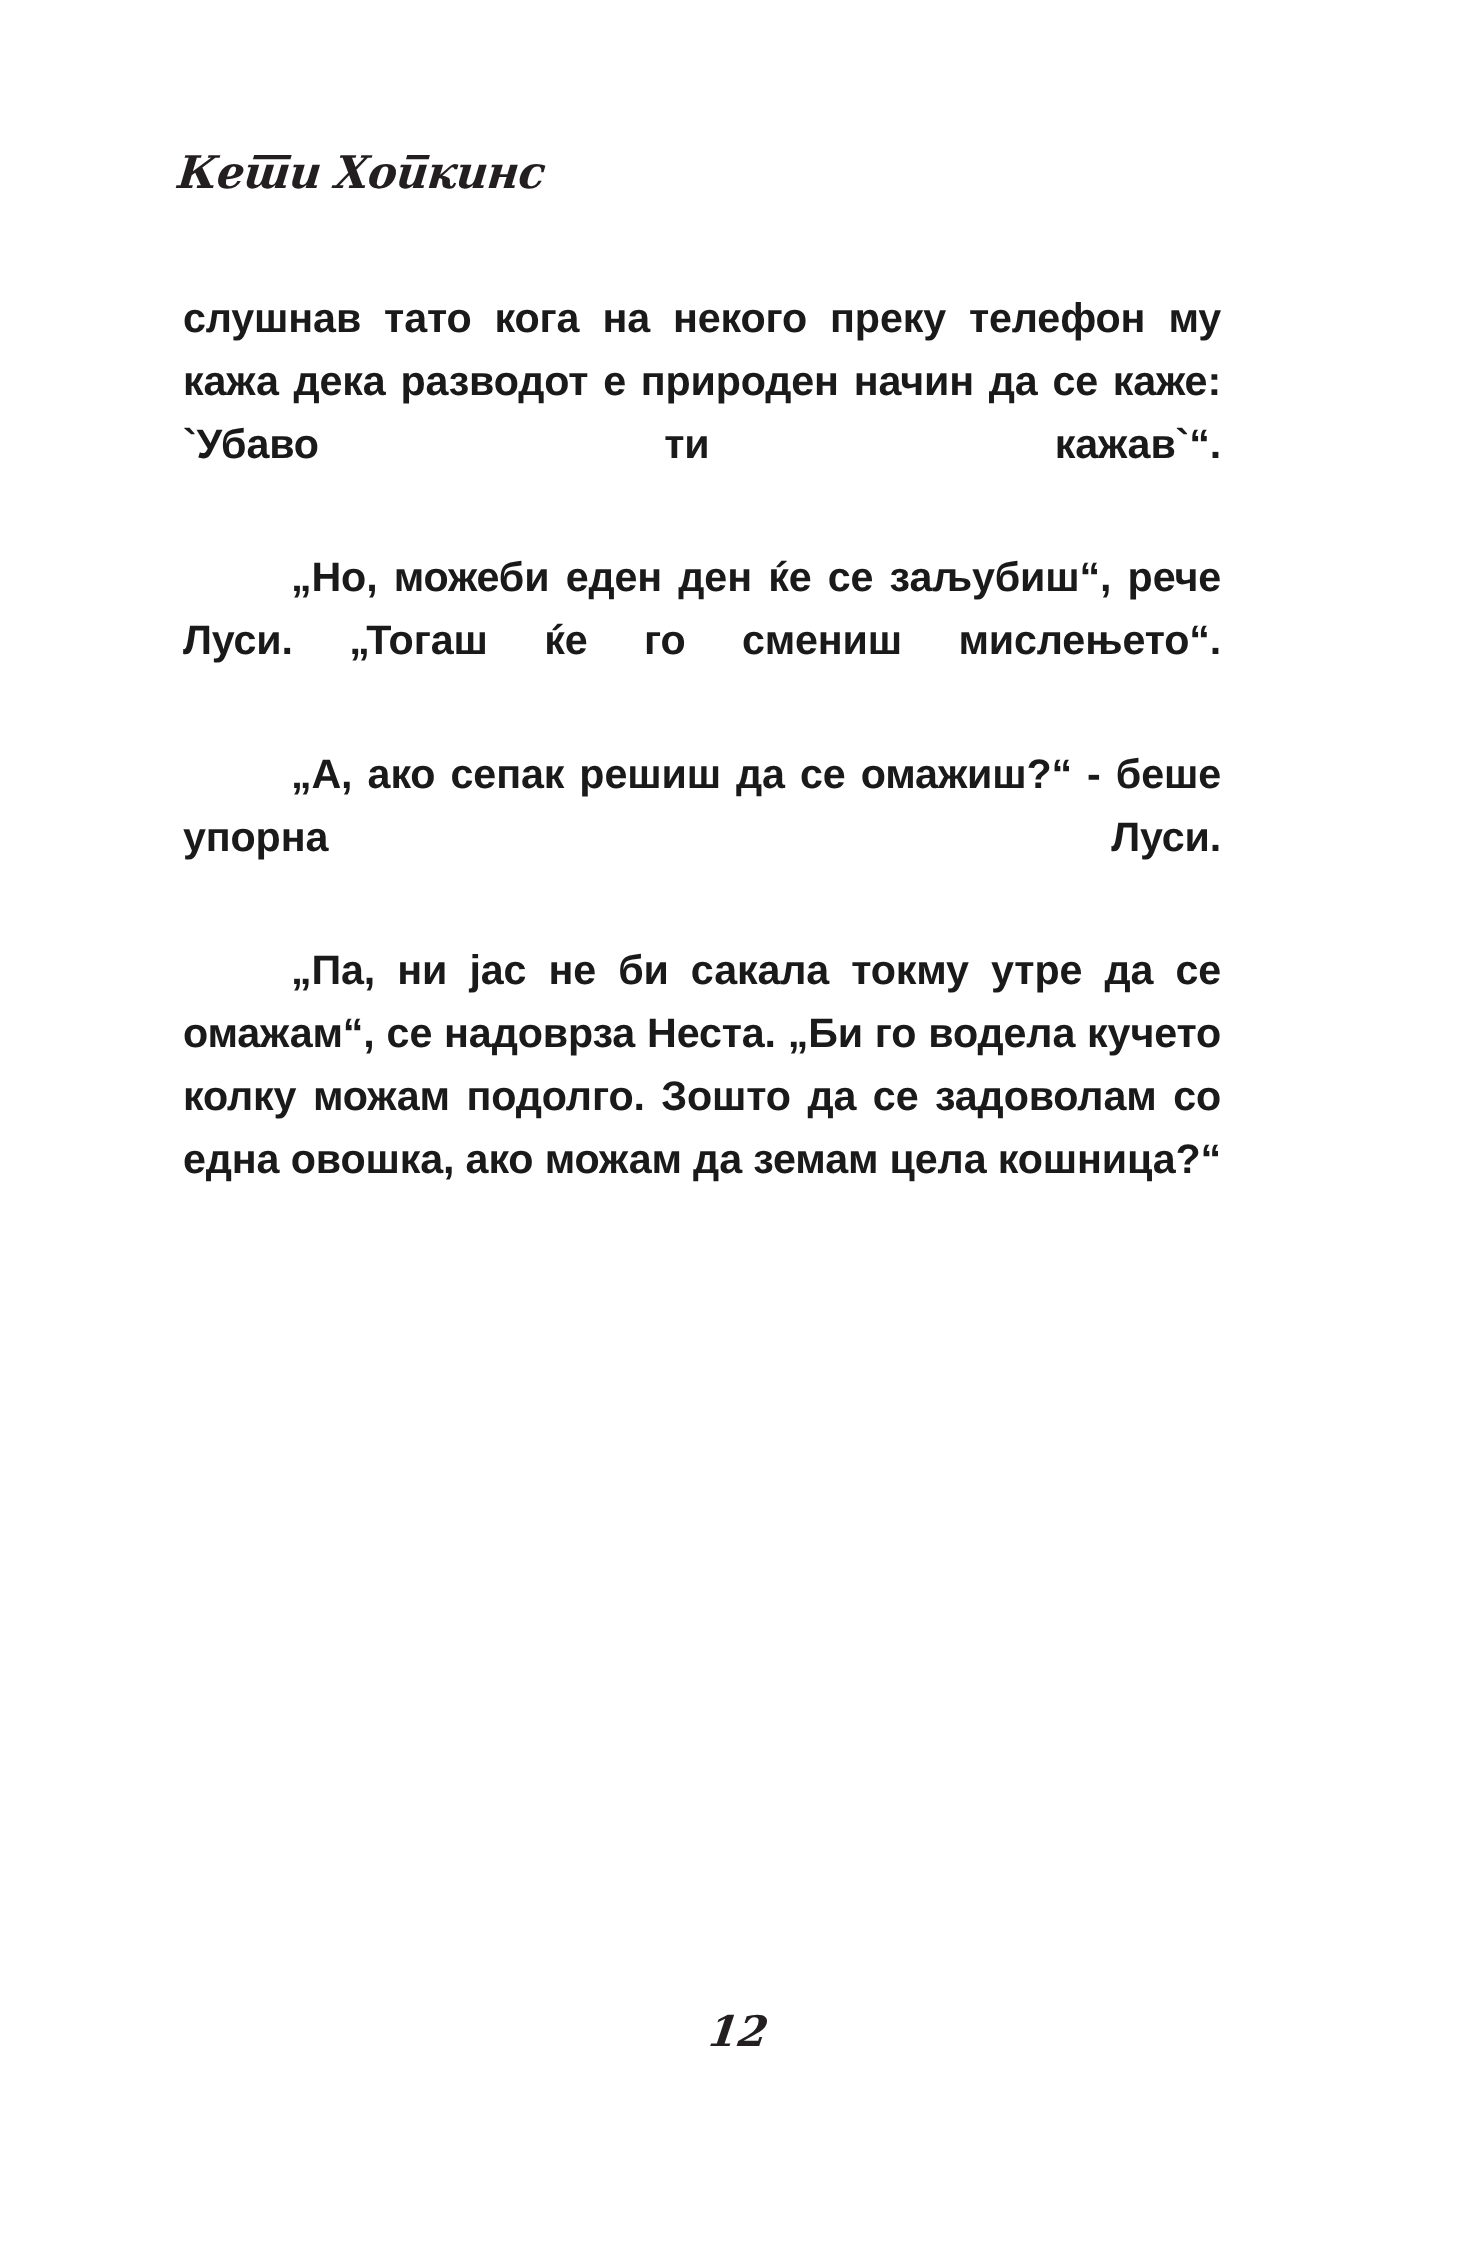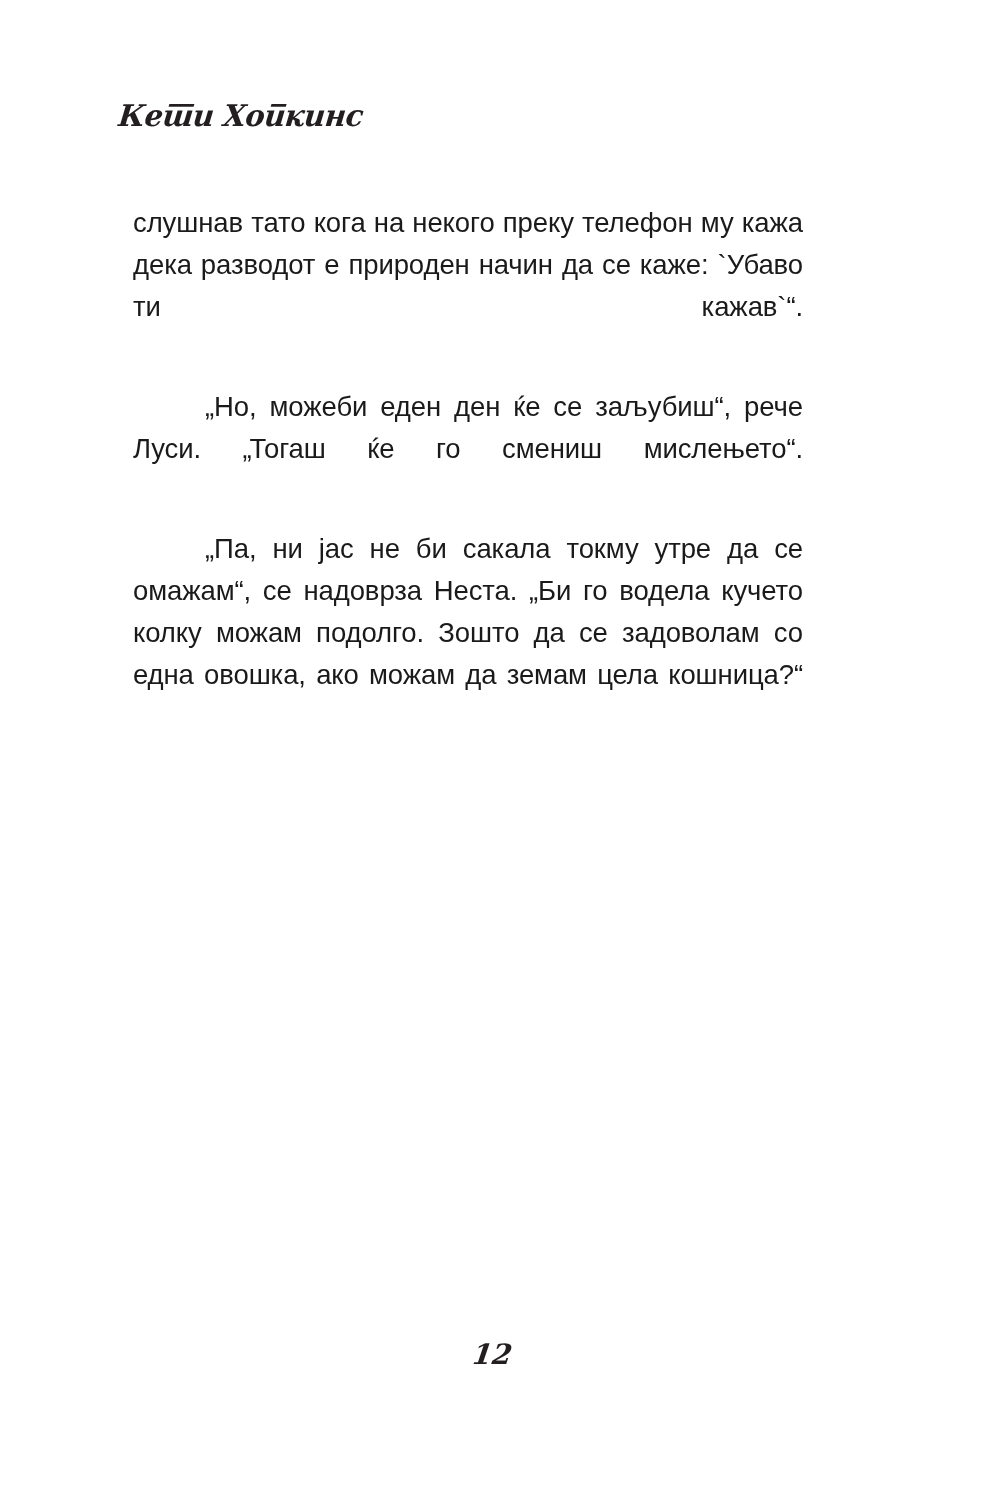--- a/index.html
+++ b/index.html
@@ -43,27 +43,27 @@
 
   
   .text-block {
     position: absolute;
     left: 117px;
     top: 186px;
     width: 702px;
   }
 
   .para {
-    margin: 16px;
+    margin: 5px;
     font-size: 27.5px;
     line-height: 42px;
     text-align: justify;
     text-justify: inter-word;
     color: #1a1a1a;
-    font-weight: 400;
+    font-weight: 700;
     letter-spacing: -0.1px;
     word-spacing: 0px;
     -webkit-hyphens: none;
     hyphens: none;
   }
 
   .para.indent {
     text-indent: 72px;
   }
 
@@ -98,20 +98,21 @@
 
 <div class="page">
 
   <div class="running-header">
     <span class="author-mark">Кети Хопкинс</span>
   </div>
 
   <div class="text-block">
     <p class="para">слушнав тато кога на некого преку телефон му кажа дека разводот е природен начин да се каже: `Убаво ти кажав`“.</p>
     <p class="para indent">„Но, можеби еден ден ќе се заљубиш“, рече Луси. „Тогаш ќе го смениш мислењето“.</p>
+    <p class="para indent">„А, ако сепак решиш да се омажиш?“ - беше упорна Луси.</p>
     <p class="para indent">„Па, ни јас не би сакала токму утре да се омажам“, се надоврза Неста. „Би го водела кучето колку можам подолго. Зошто да се задоволам со една овошка, ако можам да земам цела кошница?“</p>
 
   </div>
 
   <div class="folio">
     <span class="folio-number">12</span>
   </div>
 
 </div>
 

